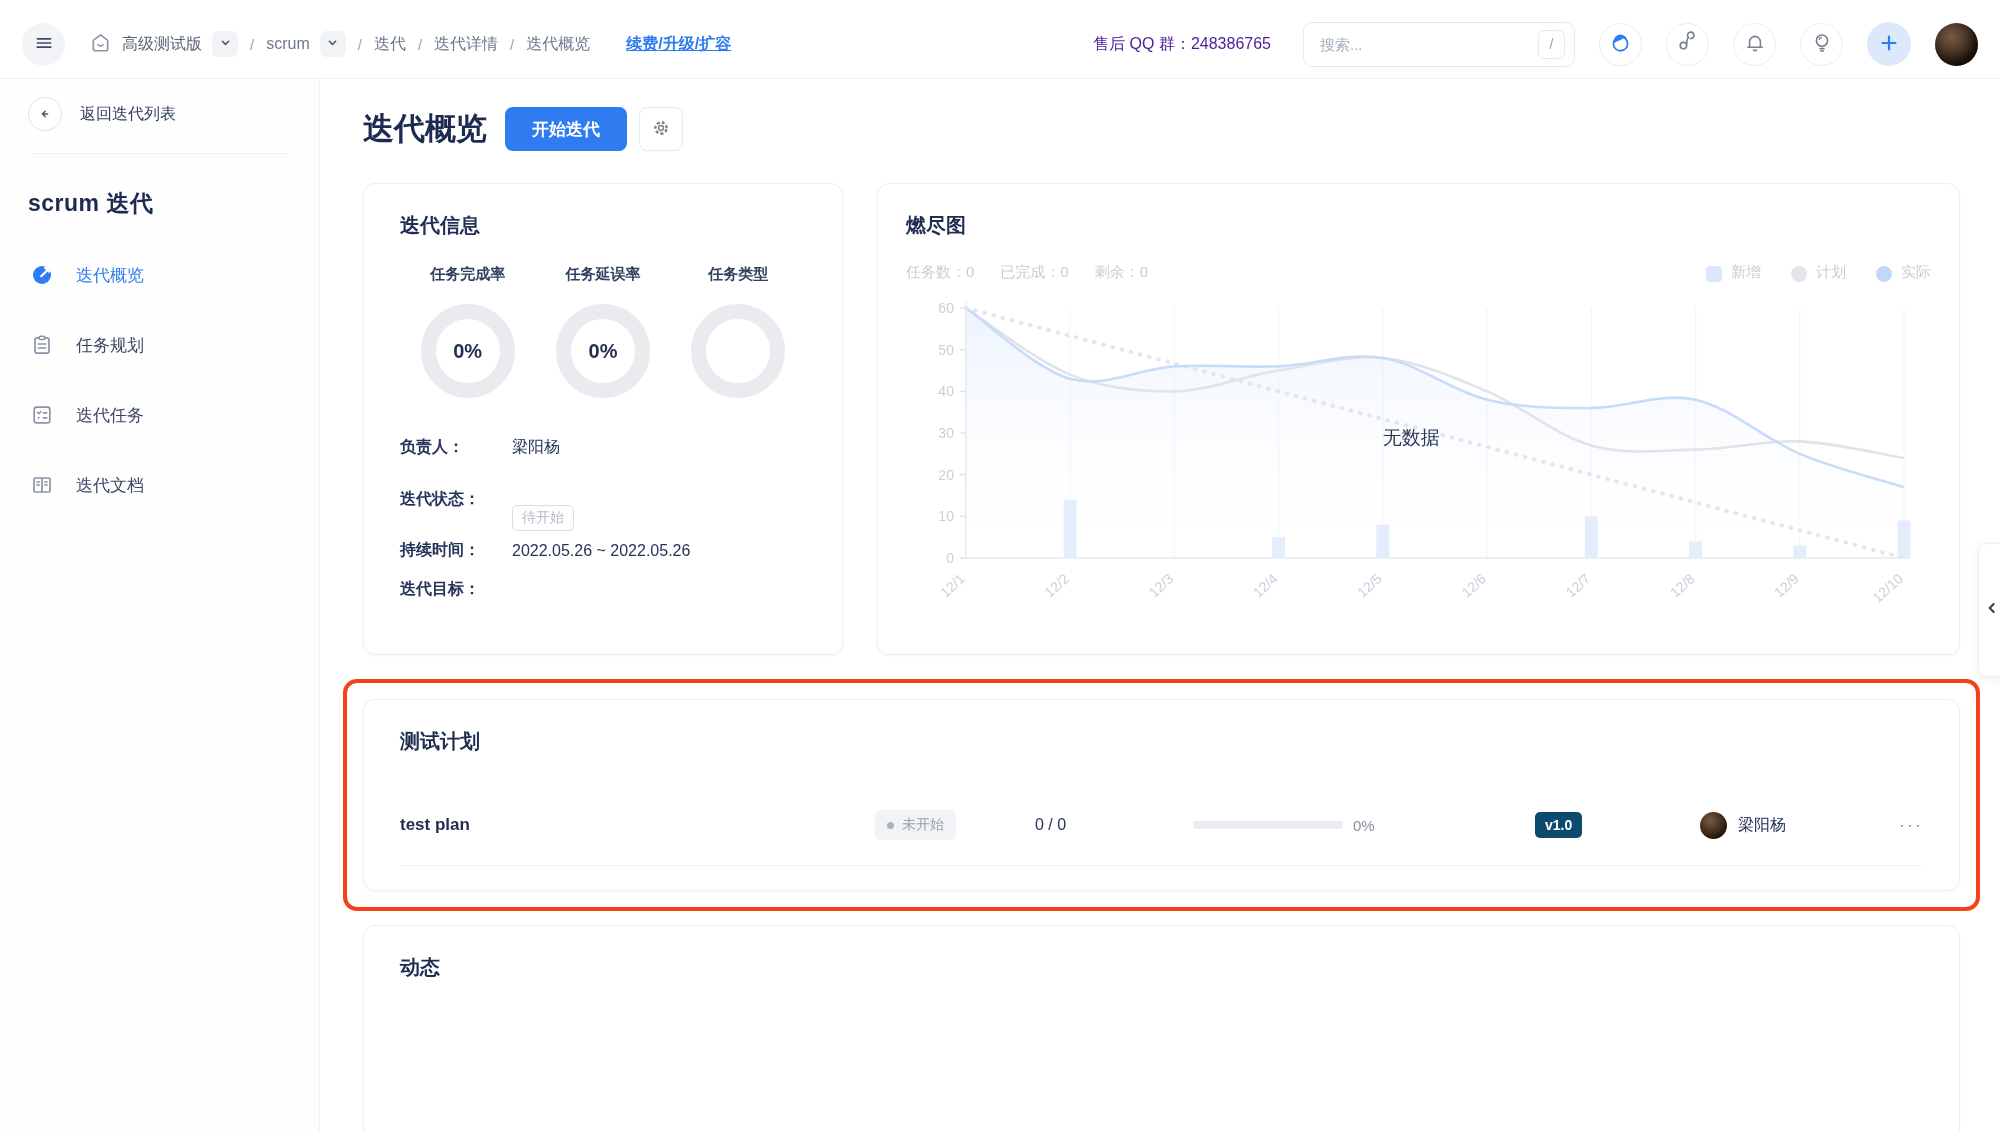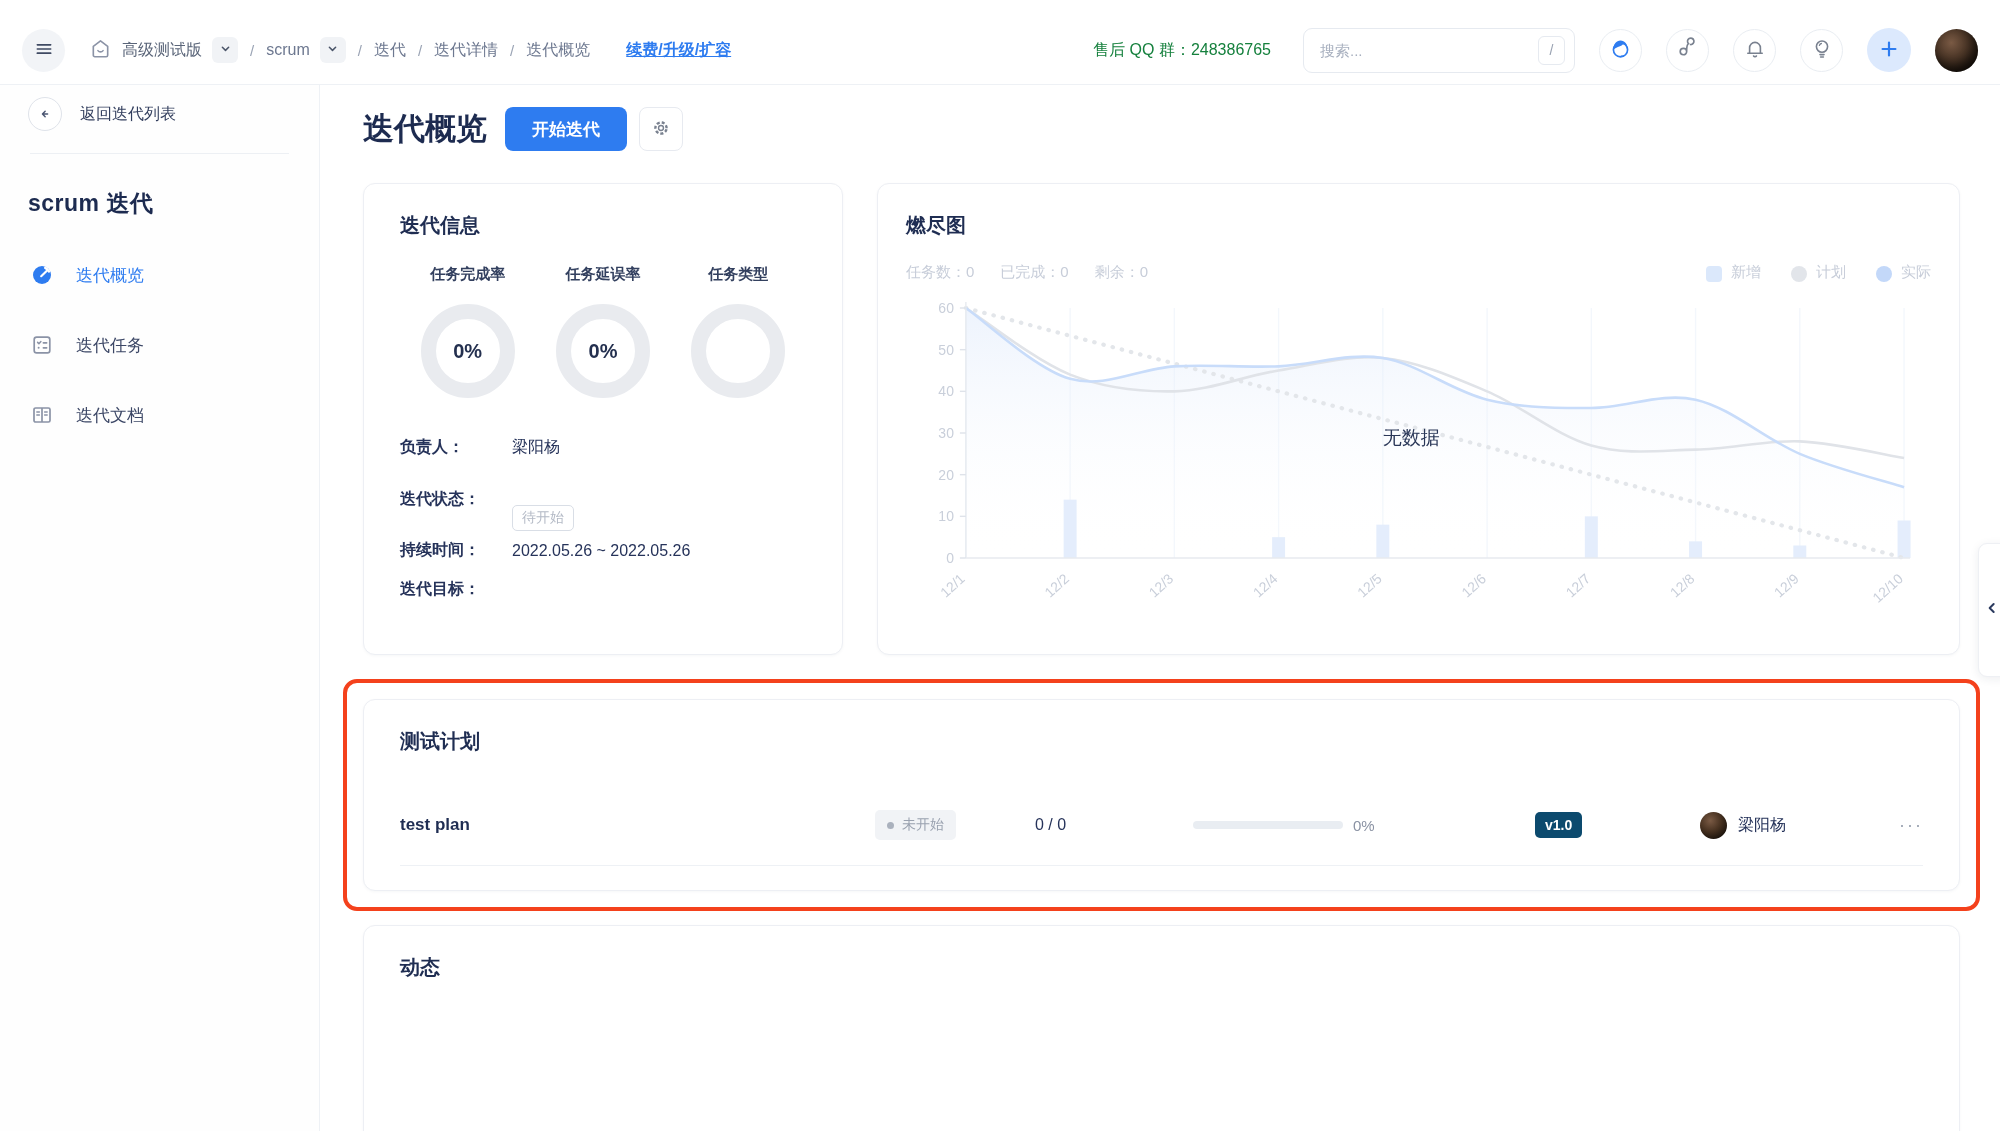--- a/index.html
+++ b/index.html
@@ -1,32 +1,32 @@
 <!DOCTYPE html>
 <html><head>
 <meta charset="utf-8">
 <style>
   * { margin:0; padding:0; box-sizing:border-box; }
   html,body { width:2000px; height:1131px; overflow:hidden; background:#fff;
     font-family:"Liberation Sans","DejaVu Sans",sans-serif; color:#27335a; }
 
   
-  .topbar { position:absolute; left:0; top:16px; width:2000px; height:69px; background:#fff;
+  .topbar { position:absolute; left:0; top:10px; width:2000px; height:69px; background:#fff;
     border-bottom:1px solid #eef1f5; display:flex; align-items:center; padding:0 22px; z-index:20; }
   .tb-left { display:flex; align-items:center; gap:10px; white-space:nowrap; }
   .hamburger { width:43px; height:43px; border-radius:50%; background:#f2f4f7; border:none;
     display:flex; align-items:center; justify-content:center; cursor:pointer; margin-right:14px; }
   .crumb-txt { font-size:16px; color:#6d7890; }
   .crumb-ws { color:#5a6579; }
   .sep { color:#9aa3b4; font-size:15px; padding:0 2px; }
   .chev-btn { width:26px; height:26px; border-radius:6px; background:#f1f3f6; border:none;
     display:flex; align-items:center; justify-content:center; cursor:pointer; }
   .upgrade { font-size:16px; color:#2e7cf0; font-weight:700; text-decoration:underline; margin-left:26px; cursor:pointer; }
   .tb-right { margin-left:auto; display:flex; align-items:center; gap:24px; }
-  .support { font-size:16px; color:#15803d; margin-right:8px; }
+  .support { font-size:16px; color:#4c1d95; margin-right:8px; }
   .search { width:272px; height:45px; border:1px solid #e6eaf0; border-radius:9px; display:flex;
     align-items:center; padding:0 9px 0 16px; background:#fff; }
   .search input { border:none; outline:none; flex:1; font-size:15px; color:#3c4766; background:transparent;
     font-family:inherit; }
   .search input::placeholder { color:#a8b0bf; }
   .slash-key { width:27px; height:29px; border:1px solid #e6eaf0; border-radius:6px; color:#98a1b1;
     font-size:14px; display:flex; align-items:center; justify-content:center; }
   .circ-btn { width:43px; height:43px; border-radius:50%; background:#fff; border:1px solid #e9edf2;
     display:flex; align-items:center; justify-content:center; cursor:pointer; }
   .plus-btn { width:44px; height:44px; border-radius:50%; background:#dce9fd; border:none;
@@ -223,20 +223,30 @@
   <div class="side-menu">
     <div class="side-item active" id="side-0">
       <span class="s-ic">
         <svg width="24" height="24" viewBox="0 0 24 24" fill="none">
           <circle cx="12" cy="12" r="9" fill="#2e7cf0"></circle>
           <path d="M11.2 13.2 16.6 8" stroke="#fff" stroke-width="2.2" stroke-linecap="round"></path>
           <path d="M15.3 4.9a9 9 0 0 1 3.6 3.4" stroke="#fff" stroke-width="2.6" stroke-linecap="round"></path>
         </svg>
       </span>
       <span>迭代概览</span>
+    </div>
+    <div class="side-item" id="side-1">
+      <span class="s-ic">
+        <svg width="24" height="24" viewBox="0 0 24 24" fill="none">
+          <rect x="5" y="4.8" width="14" height="15.4" rx="2.2" stroke="#8b93a6" stroke-width="1.7"></rect>
+          <rect x="9.2" y="3.2" width="5.6" height="3.2" rx="1.1" fill="#fefefe" stroke="#8b93a6" stroke-width="1.5"></rect>
+          <path d="M8.4 11h7.2M8.4 15h7.2" stroke="#8b93a6" stroke-width="1.7" stroke-linecap="round"></path>
+        </svg>
+      </span>
+      <span>任务规划</span>
     </div>
     <div class="side-item" id="side-2">
       <span class="s-ic">
         <svg width="24" height="24" viewBox="0 0 24 24" fill="none">
           <rect x="4.2" y="4.2" width="15.6" height="15.6" rx="2.4" stroke="#8b93a6" stroke-width="1.7"></rect>
           <path d="M7.6 9.4l1.3 1.3 2-2.2" stroke="#8b93a6" stroke-width="1.5" stroke-linecap="round" stroke-linejoin="round"></path>
           <path d="M13.4 9.8h3.2" stroke="#8b93a6" stroke-width="1.7" stroke-linecap="round"></path>
           <circle cx="8.6" cy="14.8" r="1" fill="#8b93a6"></circle>
           <path d="M13.4 14.8h3.2" stroke="#8b93a6" stroke-width="1.7" stroke-linecap="round"></path>
         </svg>

